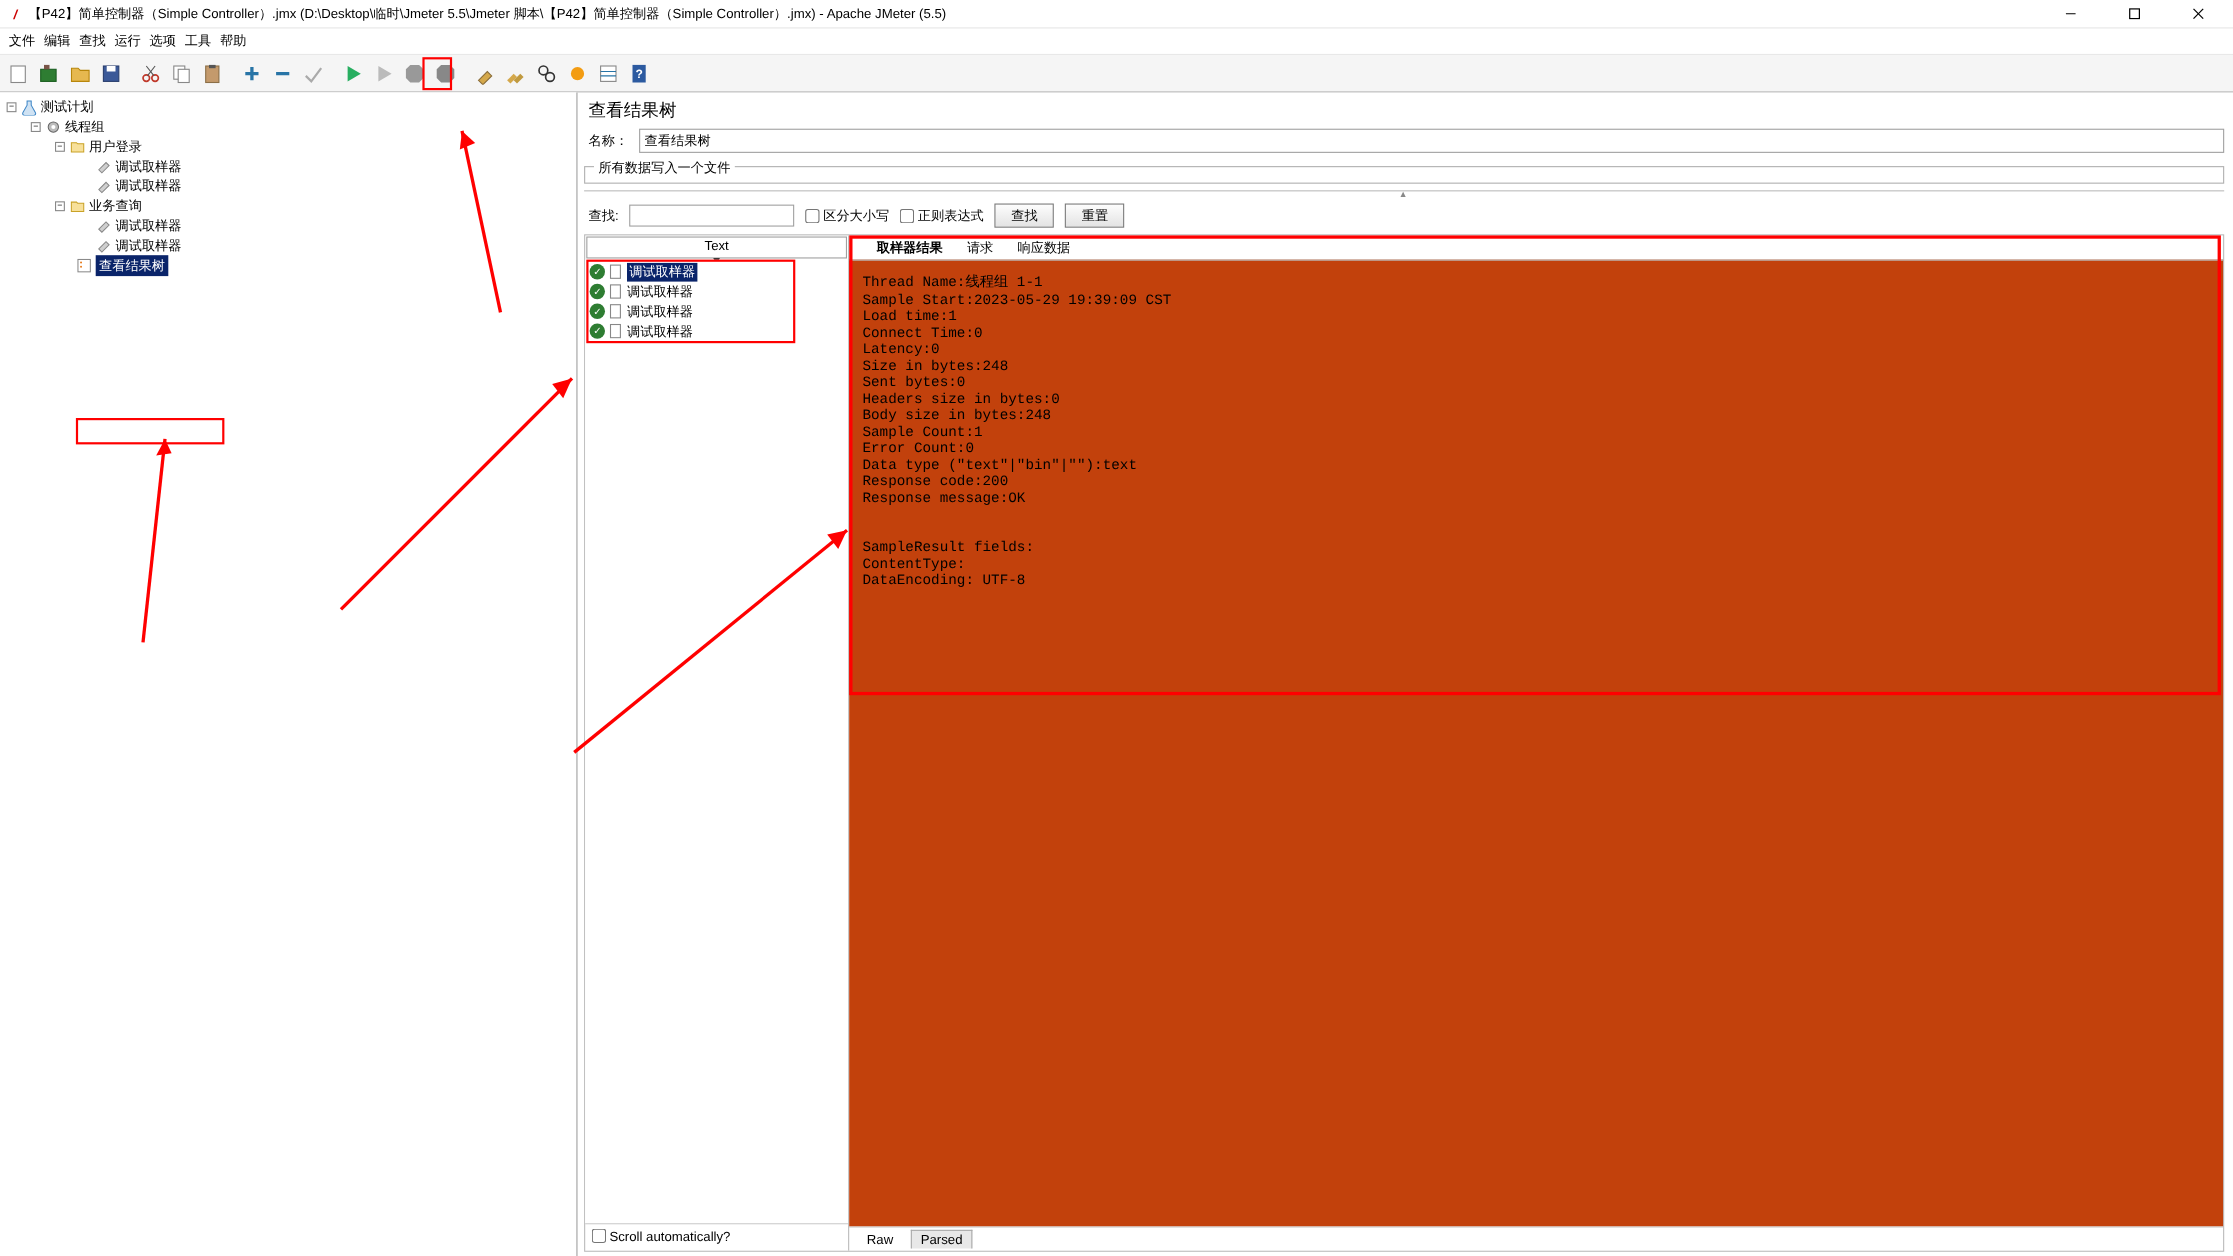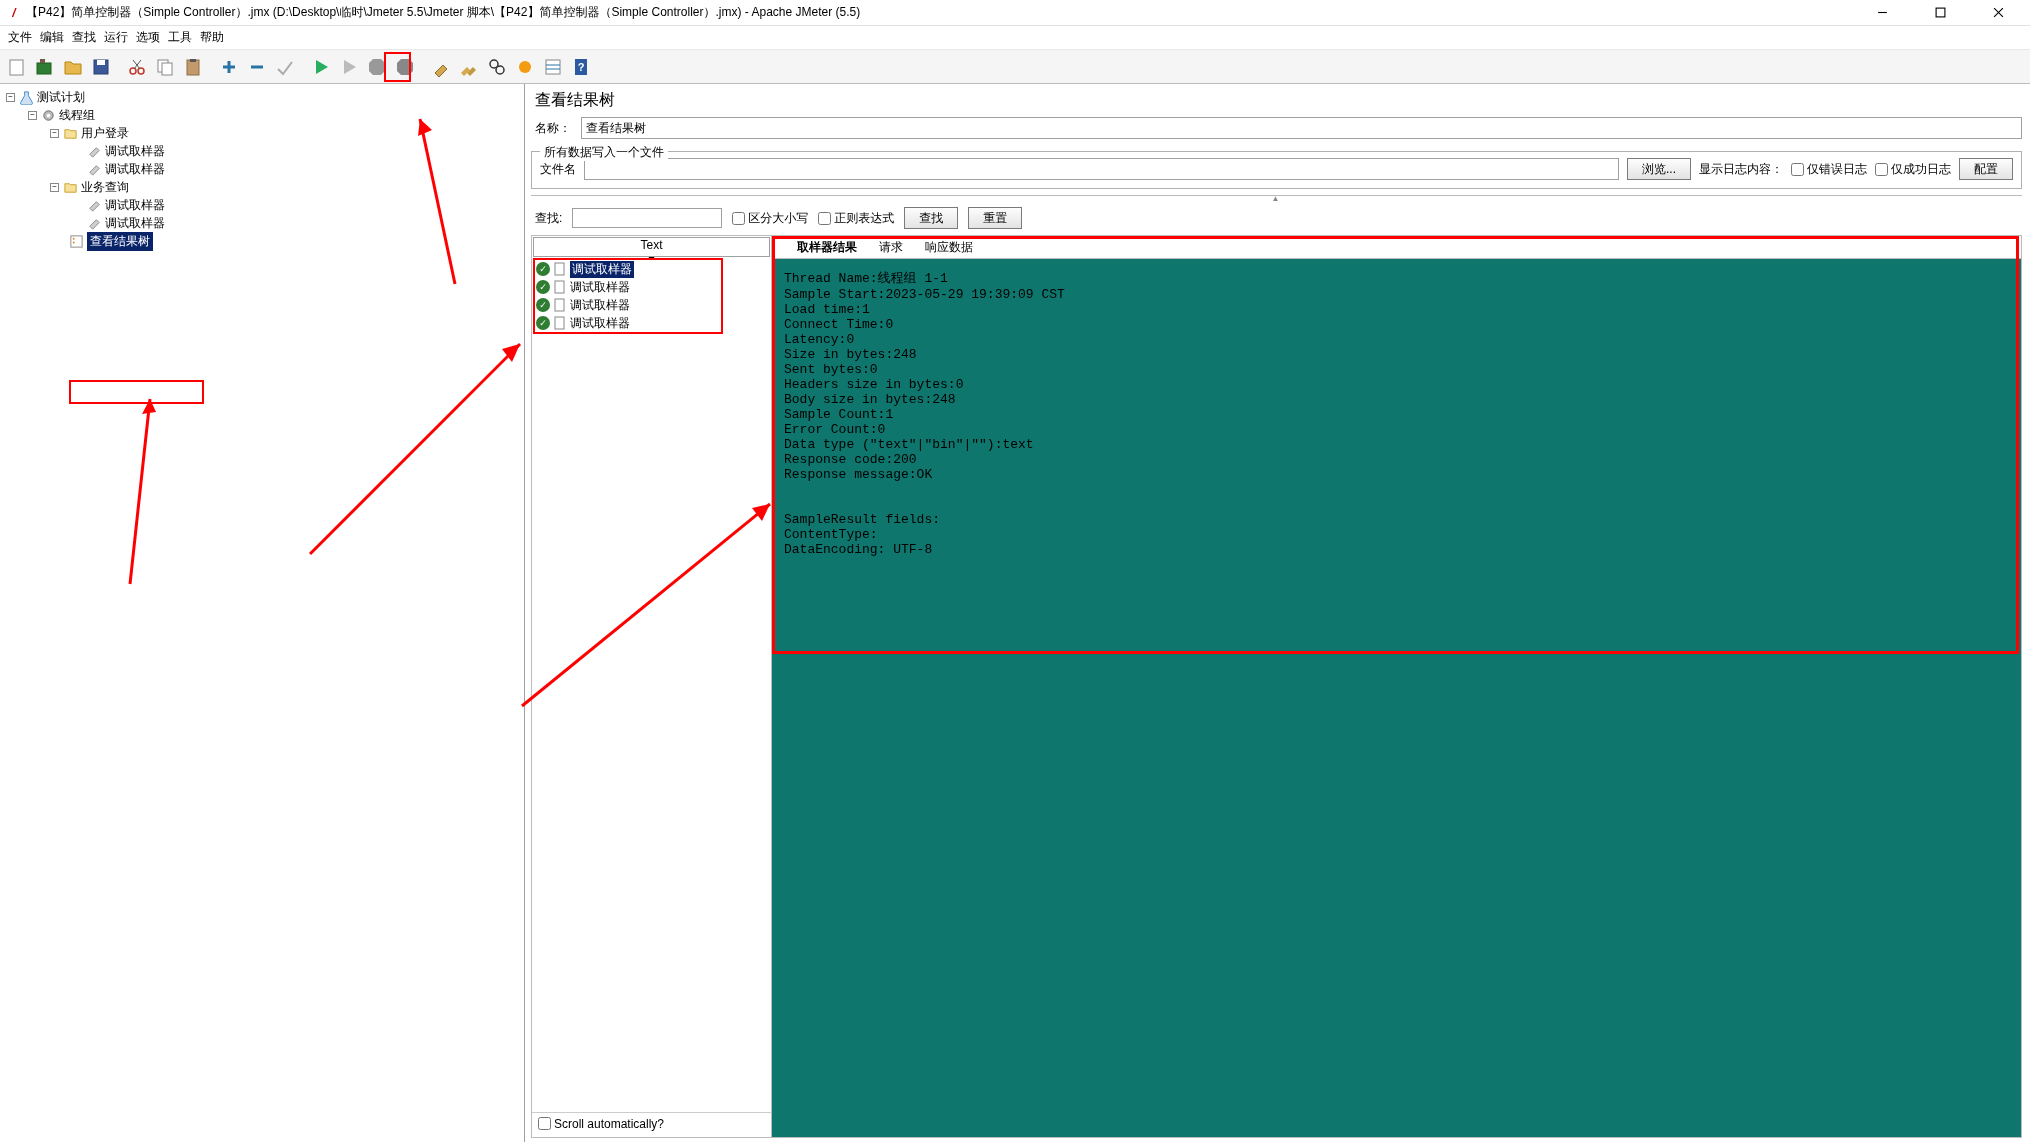--- a/index.html
+++ b/index.html
@@ -68,21 +68,21 @@
   .sample-ok{ width:14px; height:14px; border-radius:50%; background:#2e7d32; display:flex; align-items:center; justify-content:center; color:#fff; font-size:9px;}
   .sample-doc{ width:12px; height:14px;}
   .sample-sel{ background:#0a246a; color:#fff;}
   .scroll-check{ padding:4px 6px; border-top:1px solid #ccc;}
   .red-box-samples{position:absolute; border:2px solid red; left:1px; top:22px; width:190px; height:76px;}
 
   .detail-col{ flex:1; display:flex; flex-direction:column; position:relative;}
   .detail-tabs{ display:flex; height:22px; align-items:flex-end; padding-left:19px; gap:10px; font-size:12px; font-family:SimSun,serif;}
   .detail-tab{ padding:2px 6px;}
   .detail-tab.active{ font-weight:bold;}
-  .detail-body{ flex:1; background:#0f766e; border-top:1px solid #bbb; padding:10px 12px; font-family:"Courier New", monospace; font-size:13px; white-space:pre; overflow:auto;}
+  .detail-body{ flex:1; background:#c2410c; border-top:1px solid #bbb; padding:10px 12px; font-family:"Courier New", monospace; font-size:13px; white-space:pre; overflow:auto;}
   .bottom-tabs{ display:flex; height:22px; align-items:center; padding-left:8px; gap:8px; border-top:1px solid #ccc;}
   .btab{ padding:1px 8px; font-size:12px;}
   .btab.active{ background:#e8e8e8; border:1px solid #aaa; border-bottom:none;}
   .red-box-detail{position:absolute; border:3px solid red; left:0; top:0; right:2px; height:418px;}
 
 </style>
 </head>
 <body>
 
 <div class="titlebar">
@@ -338,35 +338,20 @@
   <div class="right-panel">
     <div class="panel-title">查看结果树</div>
 
     <div class="form-row">
       <span class="form-label">名称：</span>
       <input class="form-input" value="查看结果树" style="">
     </div>
 
     <div class="fieldset">
       <span class="fieldset-legend">所有数据写入一个文件</span>
-      <div class="file-row">
-        <span>文件名</span>
-        <input type="text" value="" style="">
-        <button class="btn">浏览...</button>
-        <span>显示日志内容：</span>
-        <label class="chk">
-            <input type="checkbox" style="">
-            <span>仅错误日志</span>
-          </label>
-        <label class="chk">
-            <input type="checkbox" style="">
-            <span>仅成功日志</span>
-          </label>
-        <button class="btn">配置</button>
-      </div>
     </div>
 
     <div class="splitter-h">▲</div>
 
     <div class="search-row">
       <span>查找:</span>
       <input type="text" style="">
       <label class="chk">
           <input type="checkbox" style="">
           <span>区分大小写</span>
@@ -443,20 +428,24 @@
 Sample Count:1
 Error Count:0
 Data type ("text"|"bin"|""):text
 Response code:200
 Response message:OK
 
 
 SampleResult fields:
 ContentType: 
 DataEncoding: UTF-8</div>
+        <div class="bottom-tabs">
+          <span class="btab">Raw</span>
+          <span class="btab active">Parsed</span>
+        </div>
         <div class="red-box-detail"></div>
         <svg class="arrow-svg" style="left:-260px; top:260px;" width="270" height="220">
             <line x1="10" y1="210" x2="258" y2="8" stroke="red" stroke-width="3"></line>
             <polygon points="258,8 240,12 250,25" fill="red"></polygon>
           </svg>
       </div>
     </div>
   </div>
 </div>
 

